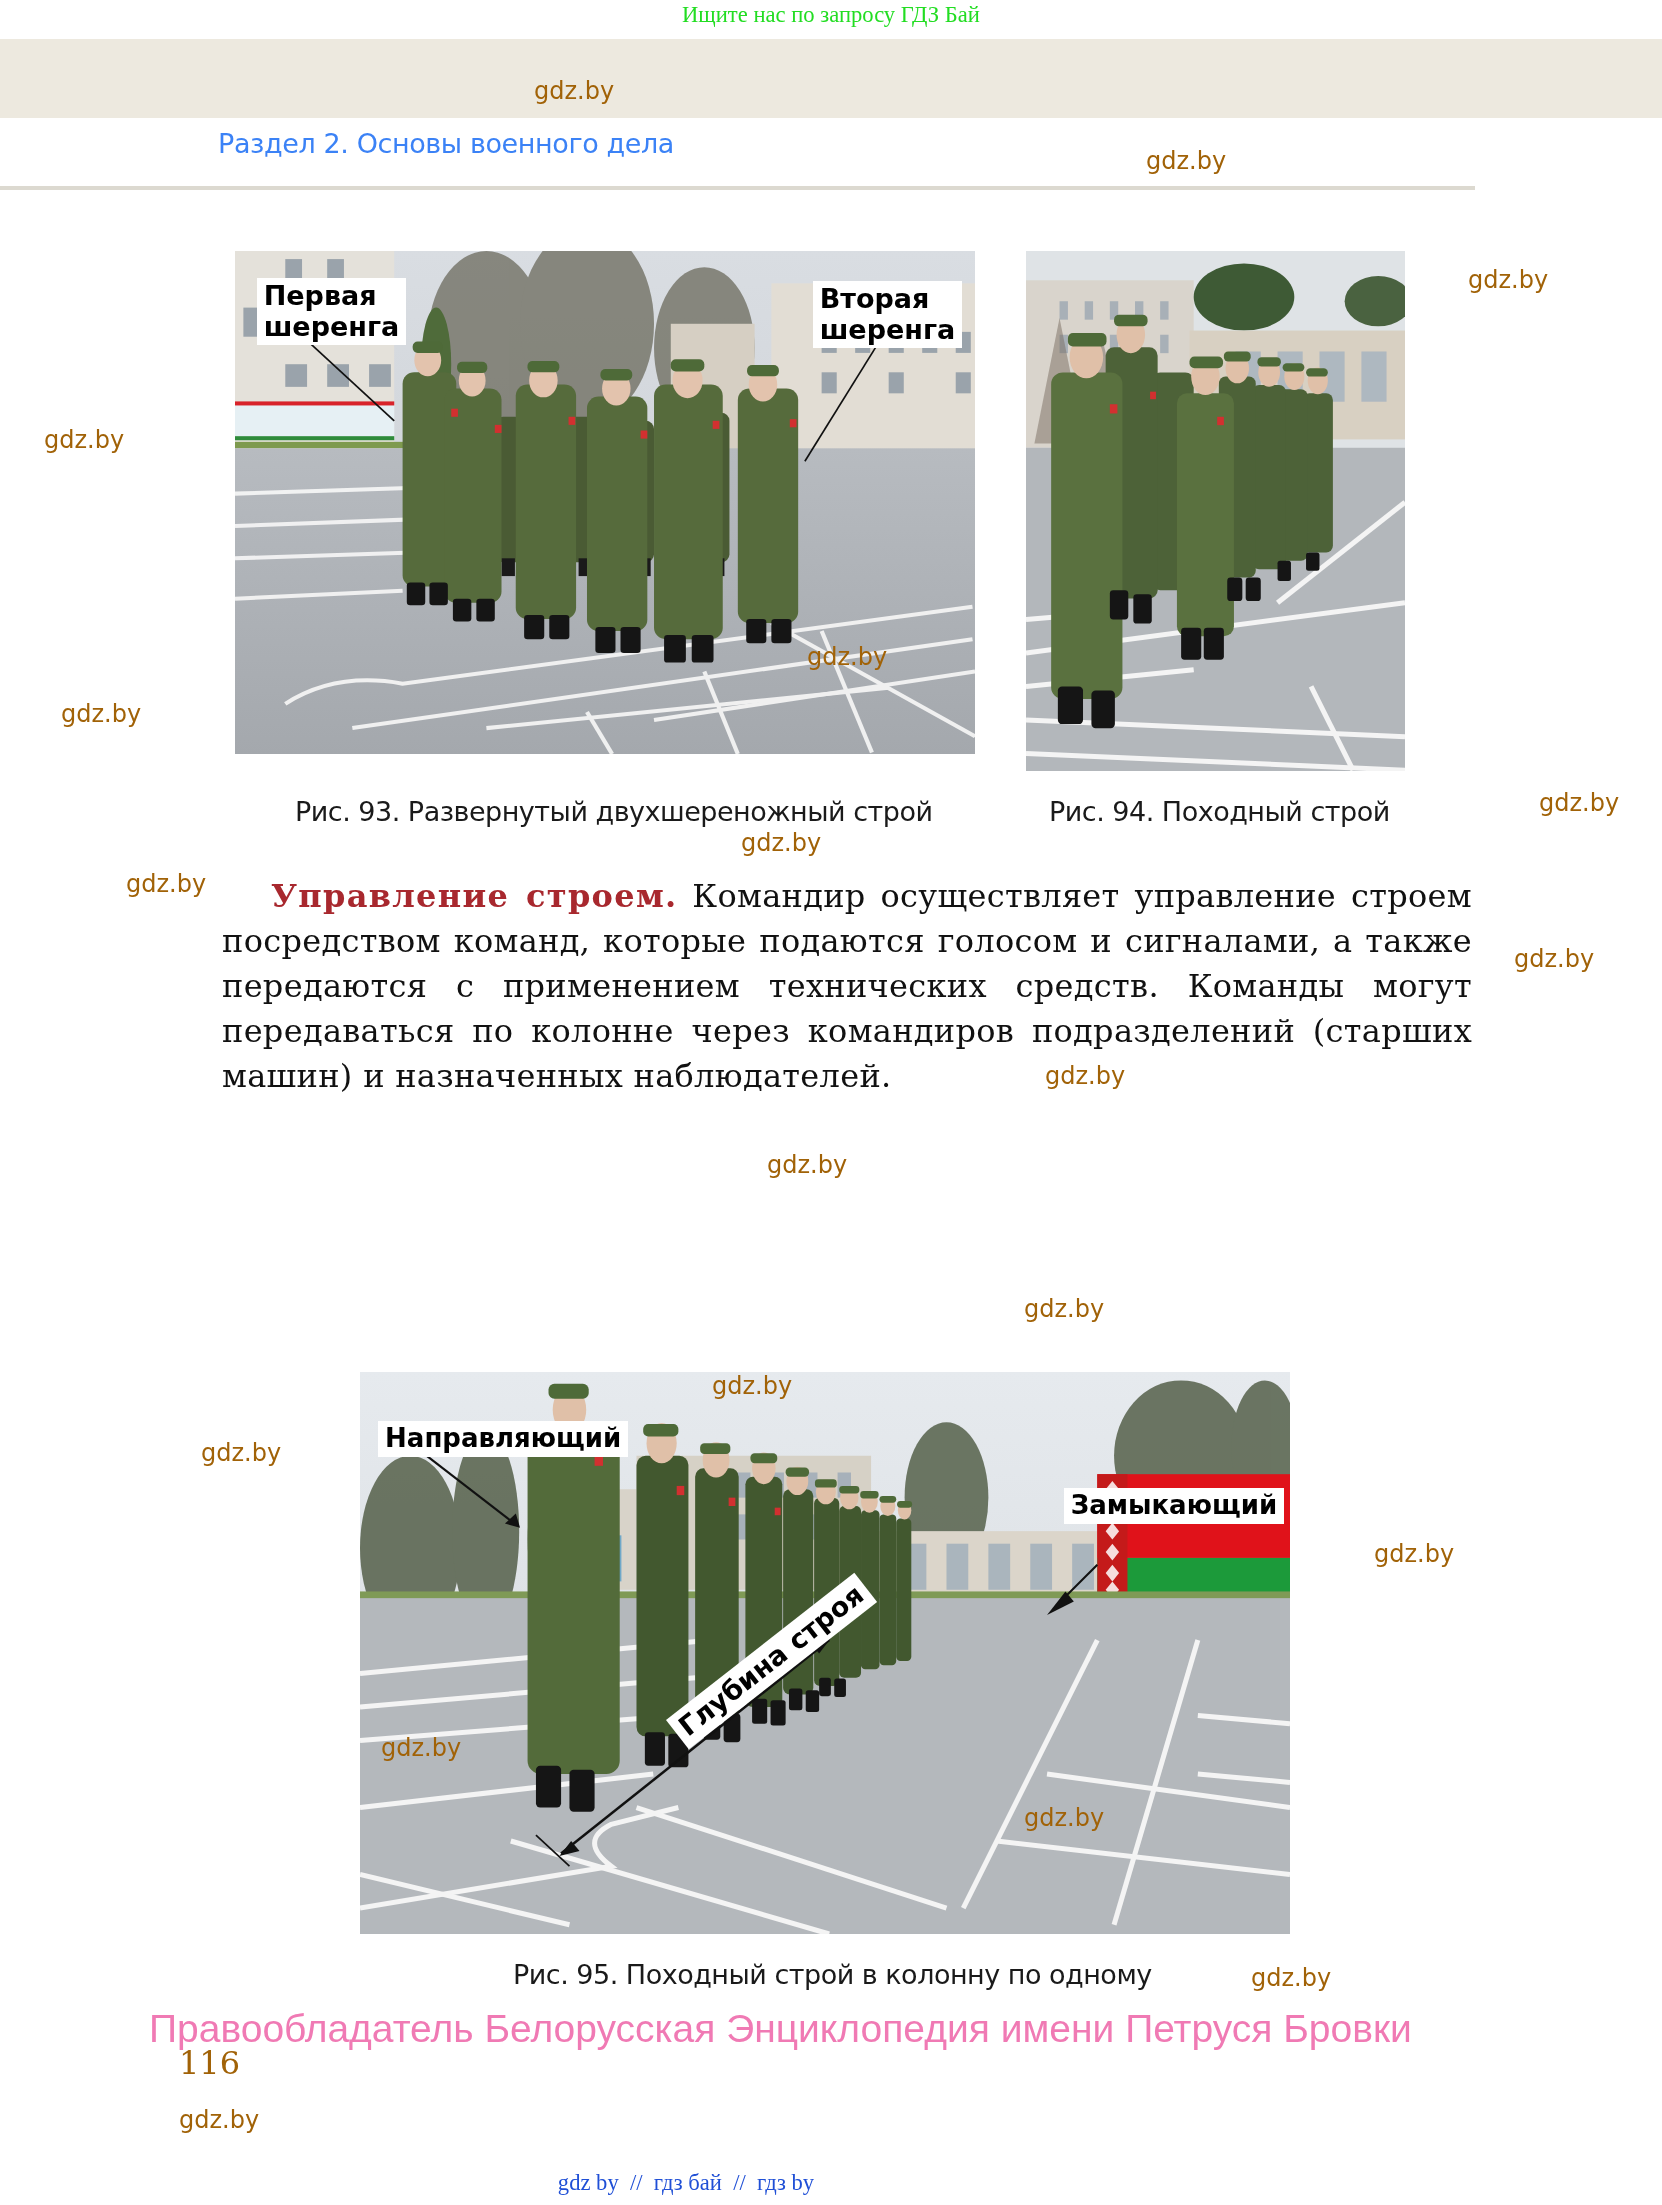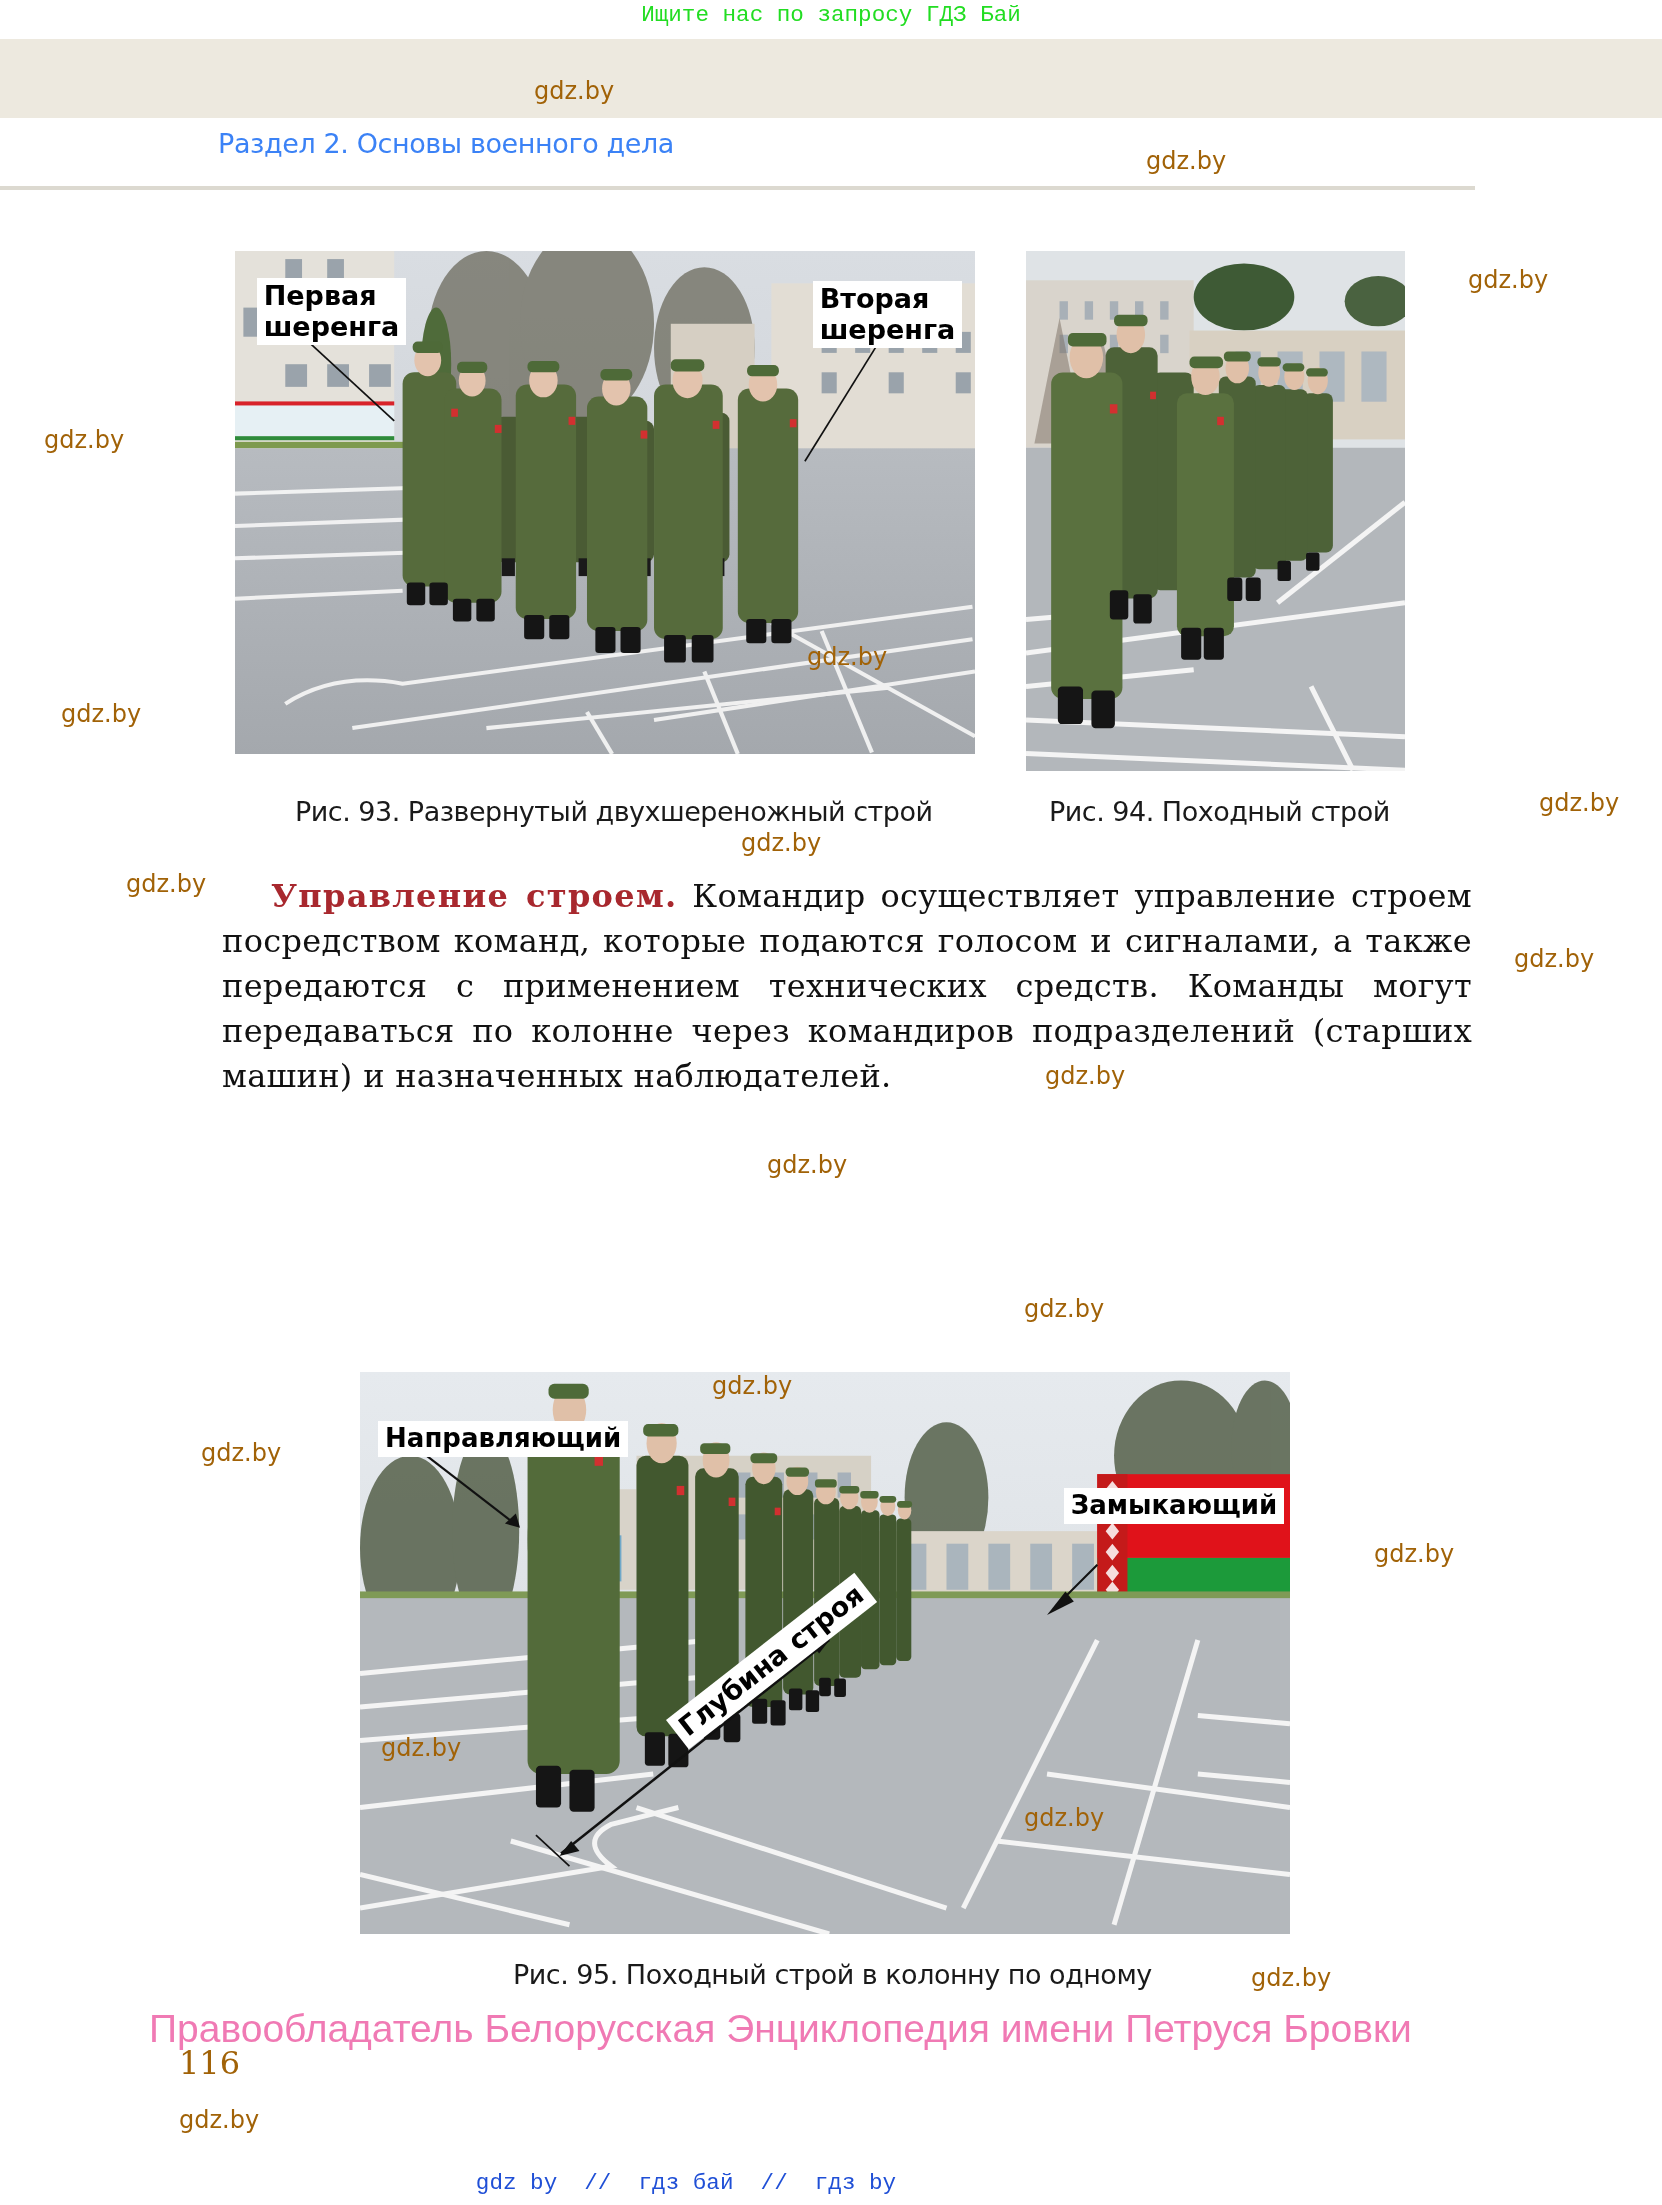--- a/index.html
+++ b/index.html
@@ -1,39 +1,39 @@
 <!DOCTYPE html>
 <html style="font-size:13.4px"><head>
 <meta charset="utf-8">
 <style>
   html, body { margin:0; padding:0; }
   body { width:1662px; height:2205px; position:relative; background:#ffffff; overflow:hidden;
          font-family:"DejaVu Sans", sans-serif; color:#111; }
   .abs { position:absolute; }
-  .top-banner { left:0; width:1662px; top:1.7px; text-align:center; font-size:22.6px; font-family:Liberation Mono, monospace; }
+  .top-banner { left:0; width:1662px; top:1.7px; text-align:center; font-size:22.6px; font-family:Liberation Serif, serif; }
   .header-band { left:0; top:39px; width:1662px; height:79px; background:#ede9df; }
   .wm { font-family:"DejaVu Sans", sans-serif; font-size:24px; color:#a16207; white-space:nowrap; }
   .section-title { left:178px; top:128px; font-size:27px; font-family:"DejaVu Sans", sans-serif; color:#3b82f6; letter-spacing:-0.4px;margin-left:40px; }
   .rule { left:0; top:186px; width:1475px; height:4.2px; background:#dcd9d0; }
 
   .photo { position:absolute; overflow:hidden; }
   .photo svg { display:block; width:100%; height:100%; }
 
   .caption { font-family:"DejaVu Sans", sans-serif; font-size:27px; color:#1a1a1a; white-space:nowrap; letter-spacing:-0.5px; }
 
   .body-text { left:179px; width:1293px; top:874px; font-family:"DejaVu Serif", serif; font-size:32px; line-height:45px; color:#111; text-align:justify; letter-spacing:0.3px; }
   .body-text p { margin:0; text-indent:49px; }
   .body-text p.first { text-indent:49px;margin-left:43px; }
   .hl-red { color:#a8282e; font-weight:bold; letter-spacing:1.3px; }
   .bold { font-weight:bold; }
 
   .label-box { position:absolute; background:#ffffff; color:#000; font-family:"DejaVu Sans", sans-serif; font-weight:bold; line-height:1.12; padding:3.4px 6.7px; }
   .pink { left:149px; top:2007px; font-family:"Liberation Sans", sans-serif; font-size:39px; color:#f07ab4; white-space:nowrap; }
   .page-num { left:179px; top:2044px; font-family:"DejaVu Serif", serif; font-size:32px; color:#a16207; }
-  .footer-links { left:0; width:1372px; top:2170px; text-align:center; font-family:Liberation Mono, monospace; font-size:22.6px; color:#1f4fd6; }
+  .footer-links { left:0; width:1372px; top:2170px; text-align:center; font-family:Liberation Serif, serif; font-size:22.6px; color:#1f4fd6; }
 </style>
 </head>
 <body>
 
 <div class="abs top-banner" style="color:#22dd22;">Ищите нас по запросу ГДЗ Бай</div>
 
 <div class="abs header-band"></div>
 <div class="abs wm" style="left:534px; top:77px;">gdz.by</div>
 
 <div class="abs section-title">Раздел 2. Основы военного дела</div>

